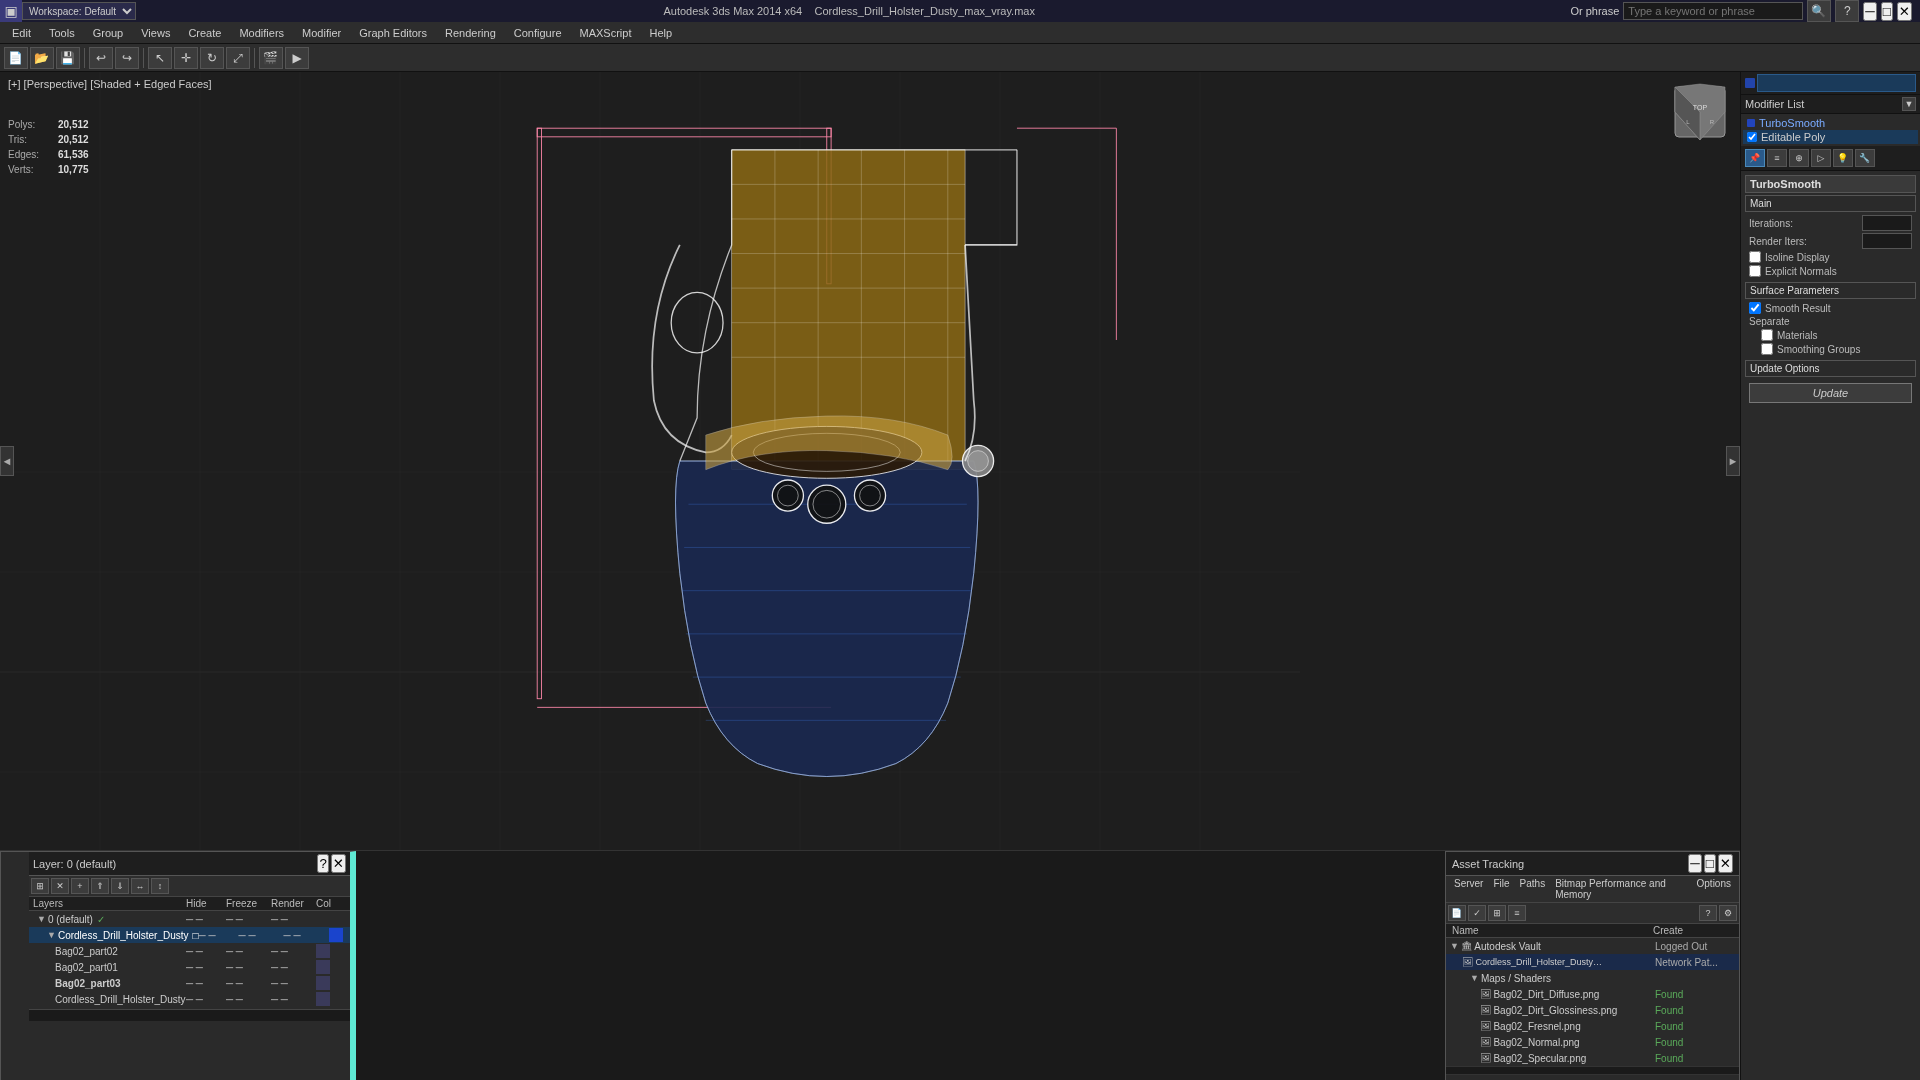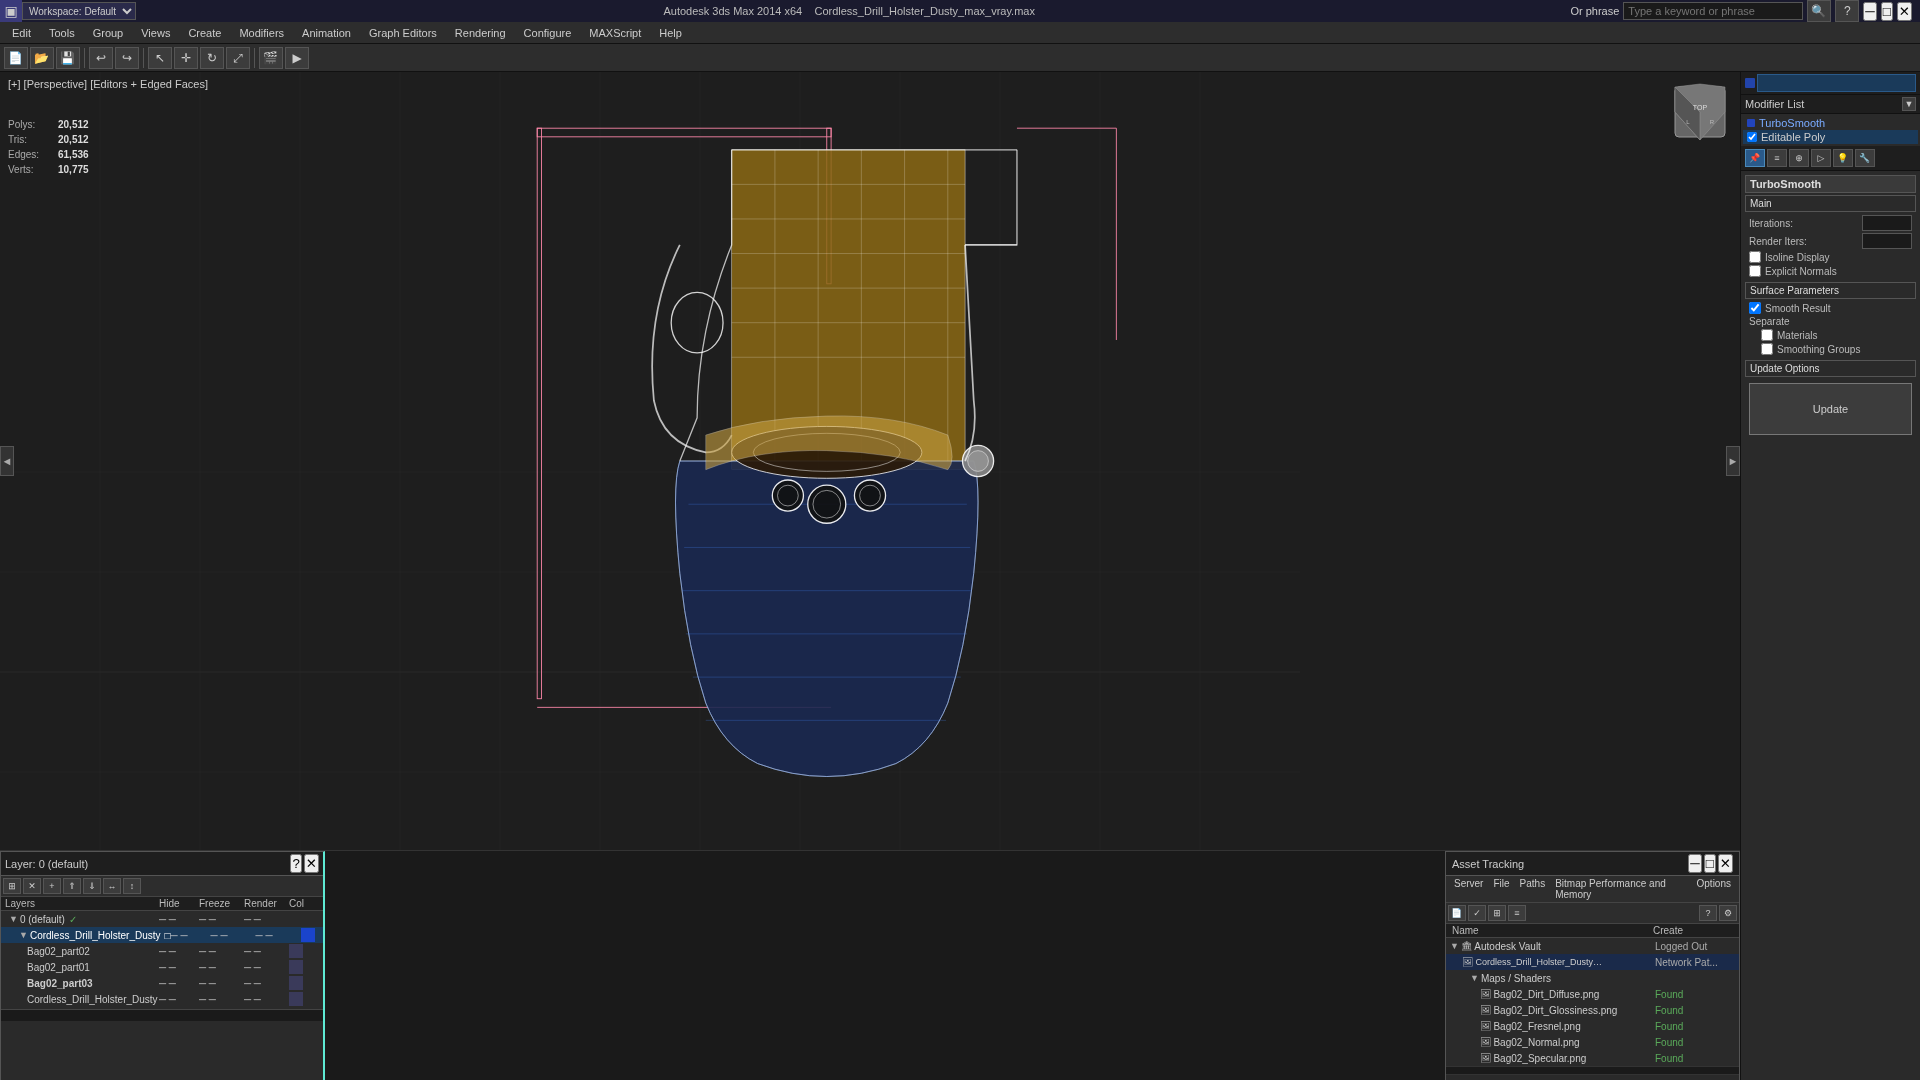--- a/index.html
+++ b/index.html
@@ -37,21 +37,21 @@
     .mod-props { padding: 4px; flex: 1; overflow-y: auto; }
     .prop-section { margin-bottom: 6px; }
     .prop-header { background: #3a3a3a; padding: 2px 4px; font-size: 11px; font-weight: bold; color: #ddd; border: 1px solid #555; margin-bottom: 2px; }
     .prop-row { display: flex; align-items: center; justify-content: space-between; padding: 1px 4px; font-size: 10px; }
     .prop-label { color: #bbb; }
     .prop-value { background: #1a1a1a; border: 1px solid #555; color: #ccc; width: 50px; height: 16px; padding: 0 2px; font-size: 10px; }
     .prop-checkbox { display: flex; align-items: center; gap: 4px; padding: 1px 4px; font-size: 10px; color: #bbb; }
     .prop-checkbox input { width: 12px; height: 12px; }
     .radio-group { padding: 2px 4px; }
     .radio-item { display: flex; align-items: center; gap: 4px; padding: 1px 0; font-size: 10px; color: #bbb; }
-    .update-btn { background: #3c3c3c; border: 1px solid #777; color: #ccc; width: calc(100% - 8px); margin: 4px; padding: 19px; font-size: 11px; cursor: pointer; text-align: center; }
+    .update-btn { background: #3c3c3c; border: 1px solid #777; color: #ccc; width: calc(100% - 8px); margin: 4px; padding: 3px; font-size: 11px; cursor: pointer; text-align: center; font-style: italic; }
 
     
     #layer-panel { width: 320px; background: #2a2a2a; border: 1px solid #555; position: absolute; bottom: 0; left: 0; z-index: 20; }
     #layer-panel .panel-title { background: #1e1e1e; border-bottom: 1px solid #555; padding: 2px 4px; display: flex; align-items: center; justify-content: space-between; font-size: 11px; }
     #layer-panel .panel-toolbar { background: #2d2d2d; border-bottom: 1px solid #444; padding: 2px; display: flex; gap: 2px; }
     #layer-panel .panel-toolbar button { background: #3c3c3c; border: 1px solid #555; color: #ccc; width: 18px; height: 16px; font-size: 9px; cursor: pointer; }
     .layer-table-header { display: grid; grid-template-columns: 1fr 40px 45px 45px 30px; background: #1e1e1e; border-bottom: 1px solid #444; padding: 1px 4px; font-size: 10px; color: #bbb; }
     .layer-row { display: grid; grid-template-columns: 1fr 40px 45px 45px 30px; padding: 1px 4px; font-size: 10px; align-items: center; min-height: 16px; }
     .layer-row.selected { background: #1a3a5a; }
 
@@ -110,21 +110,21 @@
   </div>
 </div>
 
 <div id="menubar">
   <span class="menu-item">Edit</span>
   <span class="menu-item">Tools</span>
   <span class="menu-item">Group</span>
   <span class="menu-item">Views</span>
   <span class="menu-item">Create</span>
   <span class="menu-item">Modifiers</span>
-  <span class="menu-item">Animation</span>
+  <span class="menu-item">Modifier</span>
   <span class="menu-item">Graph Editors</span>
   <span class="menu-item">Rendering</span>
   <span class="menu-item">Configure</span>
   <span class="menu-item">MAXScript</span>
   <span class="menu-item">Help</span>
 </div>
 
 <div id="toolbar">
   <button class="tb-btn">📄</button>
   <button class="tb-btn">📂</button>
@@ -228,21 +228,21 @@
         <line x1="760" y1="200" x2="820" y2="200" stroke="white" stroke-width="1.5" opacity="0.7"></line>
 
         <path d="M 820 90 L 820 200 L 760 200" fill="none" stroke="white" stroke-width="1.5" opacity="0.7"></path>
 
         <path d="M 490 90 L 820 90" fill="none" stroke="white" stroke-width="1.5" opacity="0.7"></path>
 
         <path d="M 490 90 L 490 200 Q 470 250 460 300 Q 450 350 450 400 L 430 450" fill="none" stroke="white" stroke-width="1.5" opacity="0.7"></path>
       </svg>
 
       <div id="viewport-label">
-        <span style="color:#ccc;font-size:11px;">[+] [Perspective] [Editors + Edged Faces]</span>
+        <span style="color:#ccc;font-size:11px;">[+] [Perspective] [Shaded + Edged Faces]</span>
       </div>
 
       <div id="viewport-stats" style="top:45px;">
         <div style="display:grid;grid-template-columns:50px auto;">
           <span style="color:#aaa;">Polys:</span>
           <span style="color:#ddd;font-weight:bold;">20,512</span>
           <span style="color:#aaa;">Tris:</span>
           <span style="color:#ddd;font-weight:bold;">20,512</span>
           <span style="color:#aaa;">Edges:</span>
           <span style="color:#ddd;font-weight:bold;">61,536</span>
@@ -262,21 +262,21 @@
         </svg>
       </div>
 
       <div id="vp-arrow-left">◄</div>
       <div id="vp-arrow-right">►</div>
 
     </div>
 
     <div style="height:230px;display:flex;position:relative;background:#1a1a1a;border-top:1px solid #333;">
 
-      <div id="layer-panel" style="position:relative;bottom:auto;left:auto;width:325px;height:230px;border-right:2px solid #5eead4;">
+      <div id="layer-panel" style="position:relative;bottom:auto;left:auto;width:356px;height:230px;border-right:6px solid #5eead4;padding-left:28px;">
         <div class="panel-title">
           <span>Layer: 0 (default)</span>
           <div style="display:flex;gap:2px;">
             <button class="ctrl-btn">?</button>
             <button class="ctrl-btn close">✕</button>
           </div>
         </div>
         <div class="panel-toolbar">
           <button style="background:#3c3c3c;border:1px solid #555;color:#ccc;width:18px;height:16px;font-size:9px;cursor:pointer;">⊞</button>
           <button style="background:#3c3c3c;border:1px solid #555;color:#ccc;width:18px;height:16px;font-size:9px;cursor:pointer;">✕</button>

